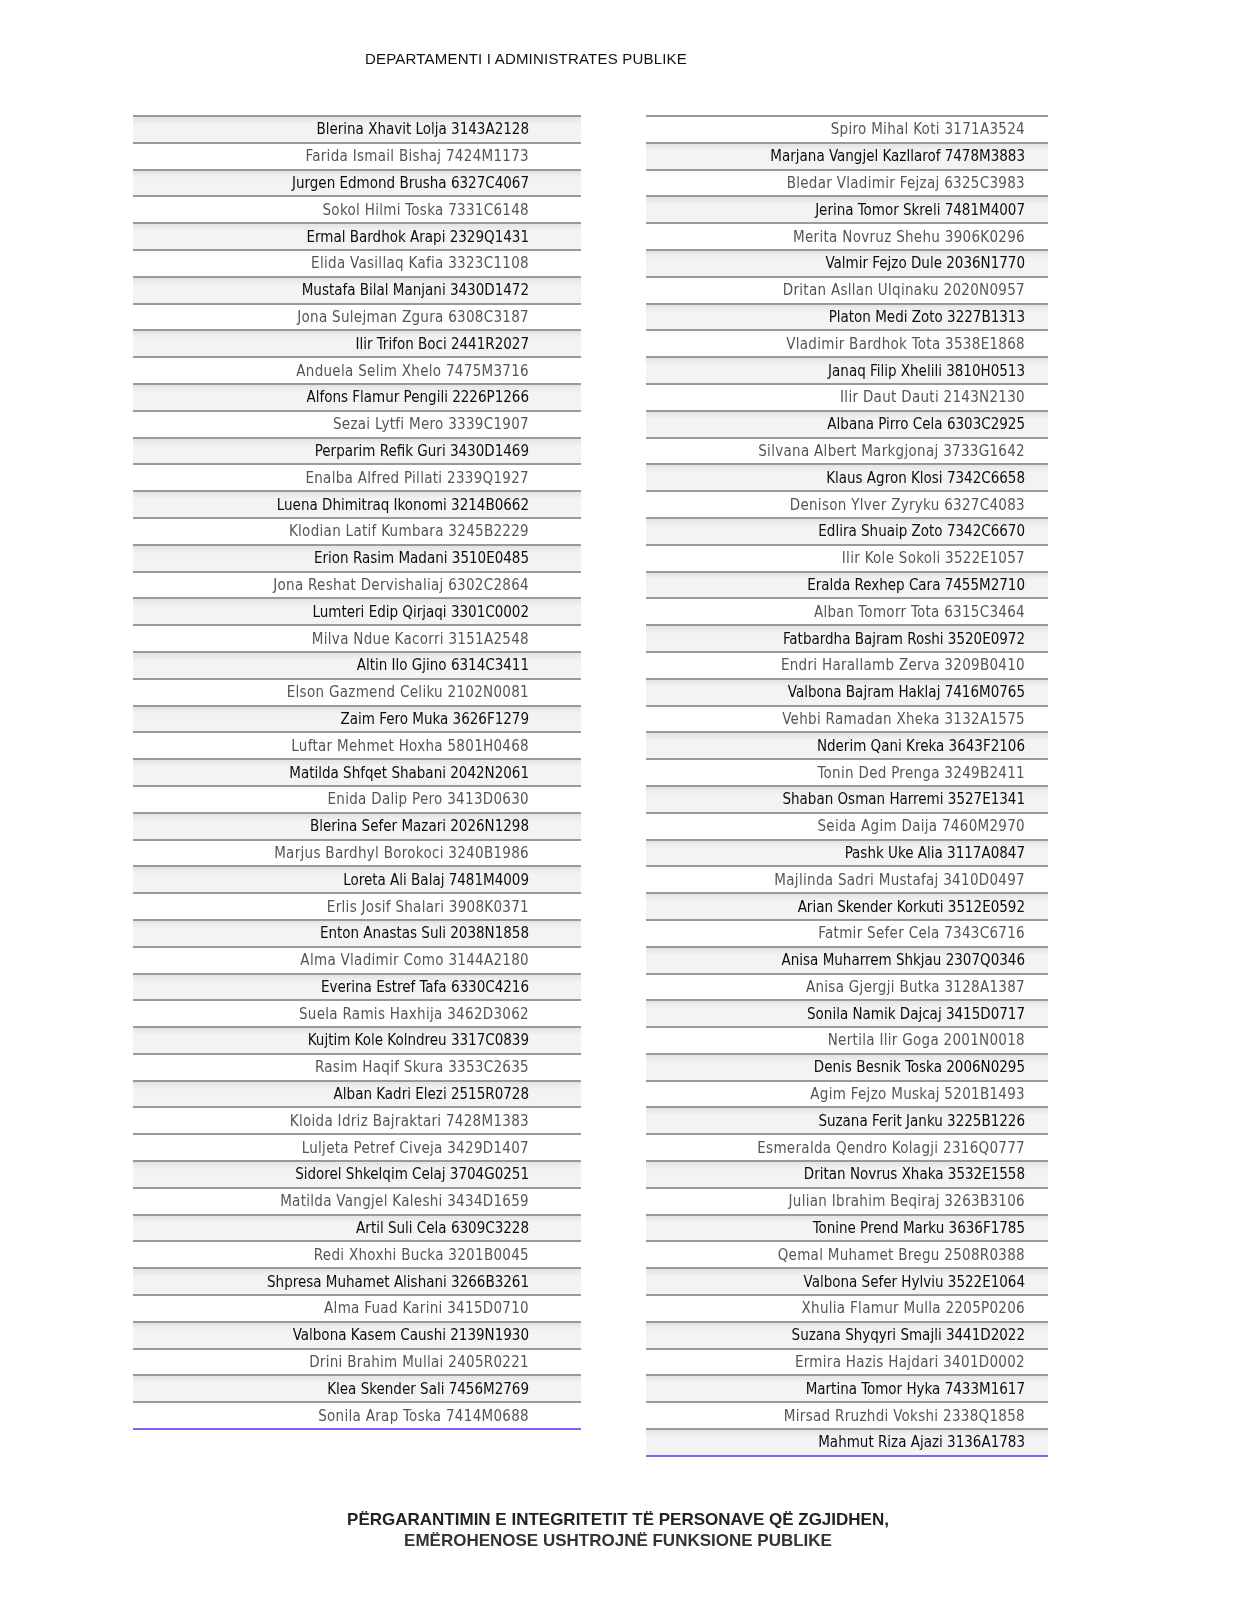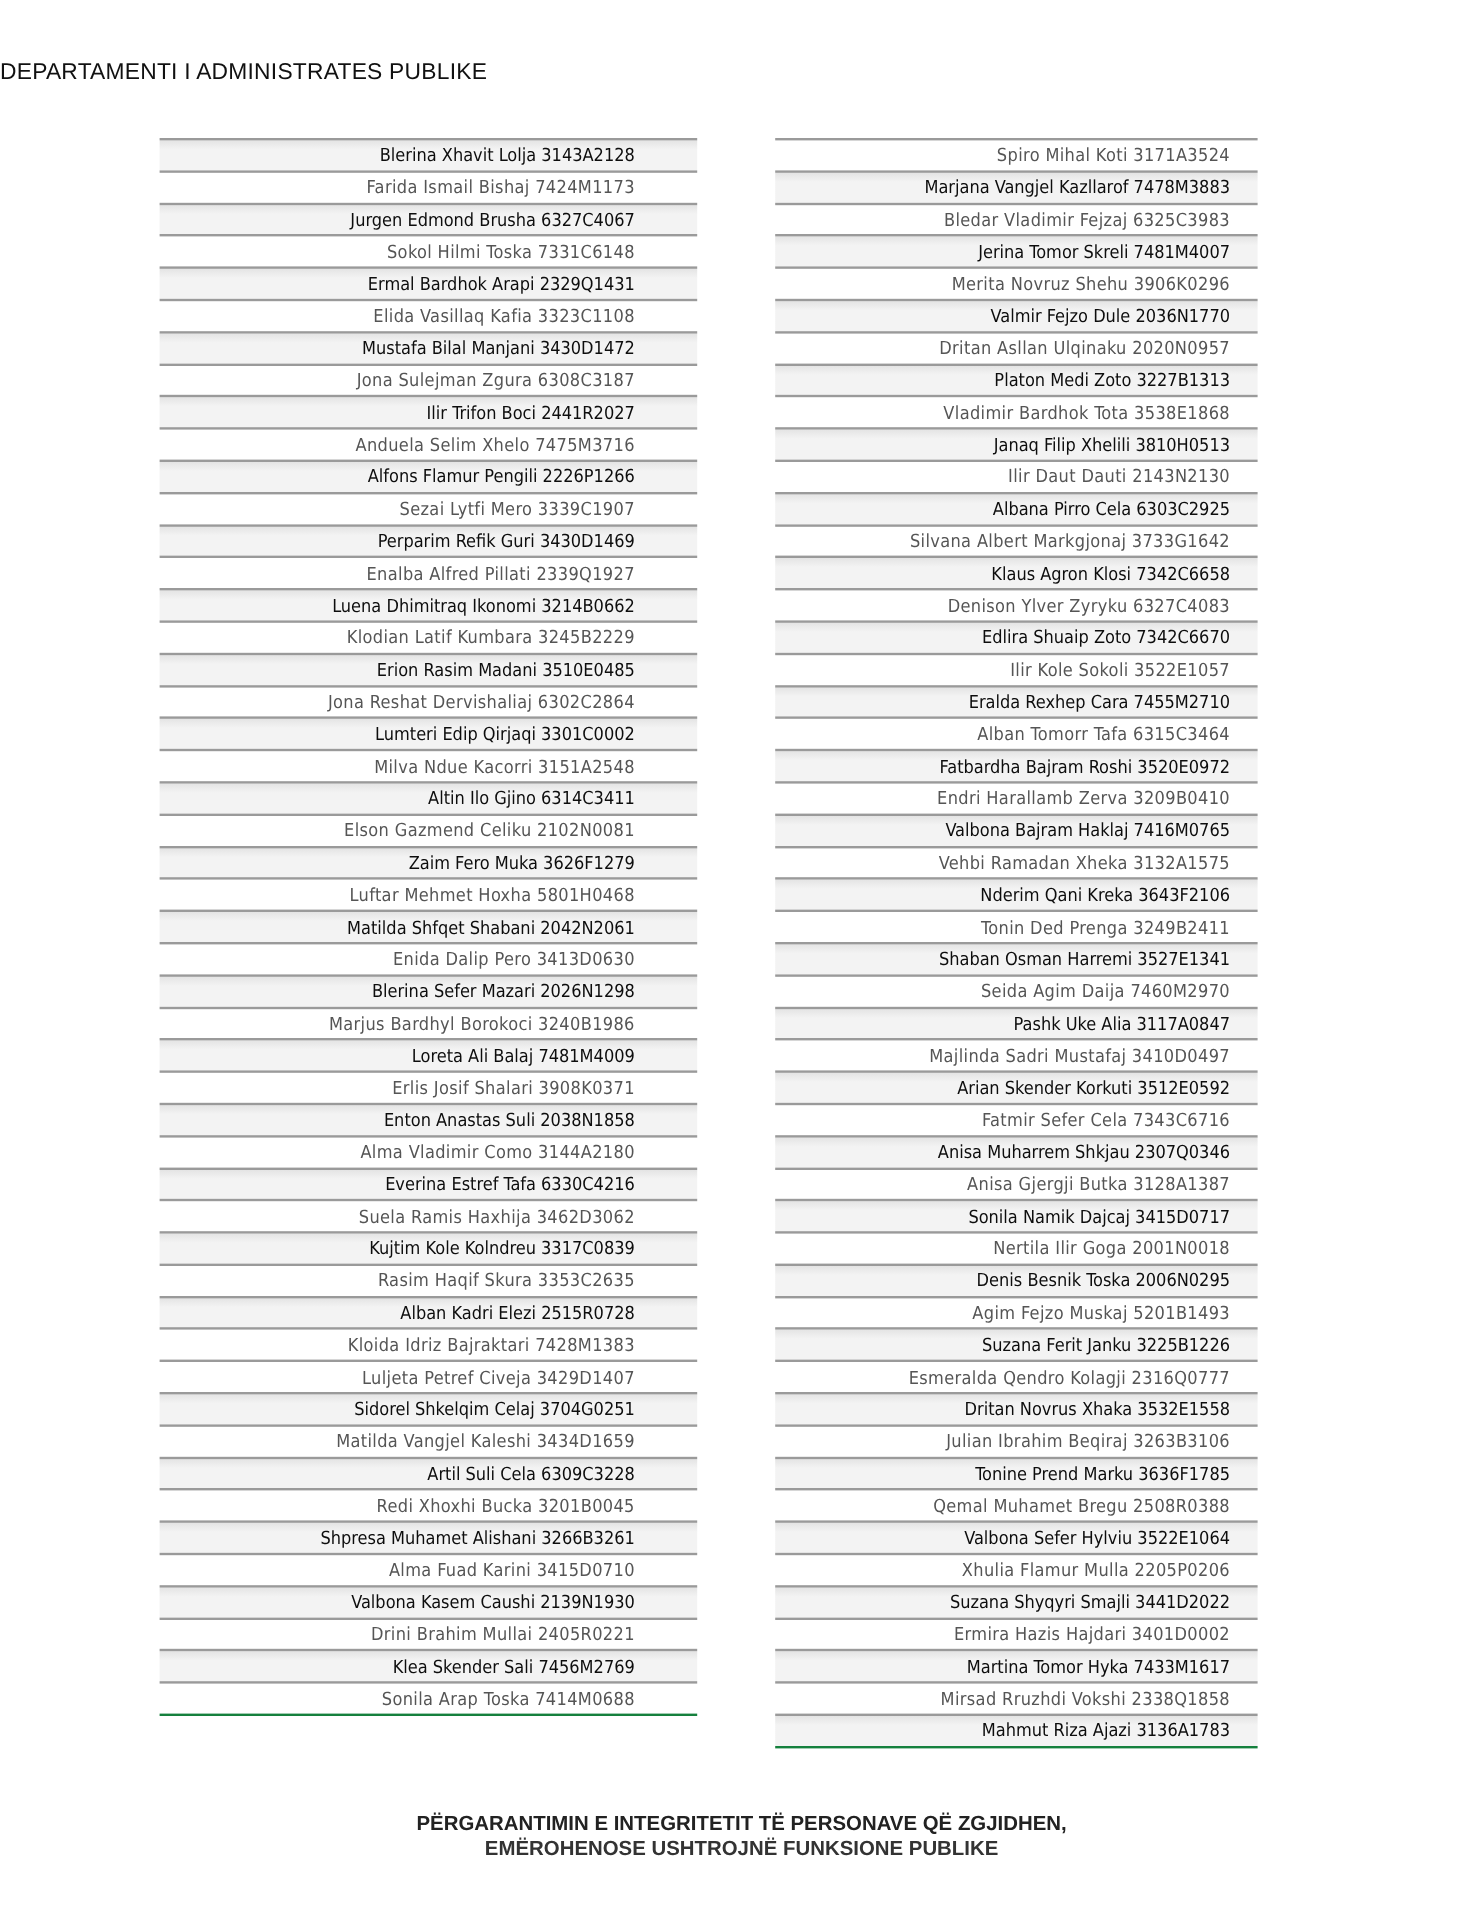--- a/index.html
+++ b/index.html
@@ -1,29 +1,29 @@
 <!DOCTYPE html>
 <html><head>
 <meta charset="utf-8">
 <style>
   html, body { margin:0; padding:0; background:#ffffff; }
   body { width:1236px; height:1600px; position:relative; overflow:hidden;
          font-family:"DejaVu Sans Condensed","DejaVu Sans", sans-serif; color:#111; }
-  .title { position:absolute; top:50px; left:0; width:1052px; 
-           font-family:"Liberation Sans", sans-serif; font-size:19px; letter-spacing:0.2px; color:#111; }
+  .title { position:absolute; top:50px; left:0; width:1052px; text-align:center;
+           font-family:"Liberation Sans", sans-serif; font-size:15px; letter-spacing:0.2px; color:#111; }
   .col { position:absolute; top:115px; }
   .col.left { left:133px; width:448px; }
   .col.right { left:646px; width:402px; }
   .row { height:24.8px; border-top:2px solid #9a9a9a; display:flex; align-items:center;
          justify-content:flex-end; padding-right:52px; box-sizing:content-box;
          font-size:15px; white-space:nowrap; }
   .col.right .row { padding-right:23px; }
   .row.hl { background:linear-gradient(#e4e4e4,#f3f3f3 30%,#f3f3f3); color:#0d0d0d; }
   .row.lt { background:#ffffff; color:#555; font-weight:normal; letter-spacing:0.3px; }
-  .row.last { border-bottom:2px solid #15803d;text-align:center; }
+  .row.last { border-bottom:2px solid #8b5cf6;text-align:center; }
   .footer { position:absolute; left:0; width:1236px; text-align:center;
             font-family:"Liberation Sans", sans-serif; font-size:17px; font-weight:bold; color:#222; }
   .footer.l1 { top:1510px; }
   .footer.l2 { top:1531px; font-weight:bold; color:#333; }
 </style>
 </head>
 <body>
 
 <div class="title">DEPARTAMENTI I ADMINISTRATES PUBLIKE</div>
 
@@ -225,21 +225,21 @@
     <div class="row hl">
       <span>Edlira Shuaip Zoto 7342C6670</span>
     </div>
     <div class="row lt">
       <span>Ilir Kole Sokoli 3522E1057</span>
     </div>
     <div class="row hl">
       <span>Eralda Rexhep Cara 7455M2710</span>
     </div>
     <div class="row lt">
-      <span>Alban Tomorr Tafa 6315C3464</span>
+      <span>Alban Tomorr Tota 6315C3464</span>
     </div>
     <div class="row hl">
       <span>Fatbardha Bajram Roshi 3520E0972</span>
     </div>
     <div class="row lt">
       <span>Endri Harallamb Zerva 3209B0410</span>
     </div>
     <div class="row hl">
       <span>Valbona Bajram Haklaj 7416M0765</span>
     </div>

